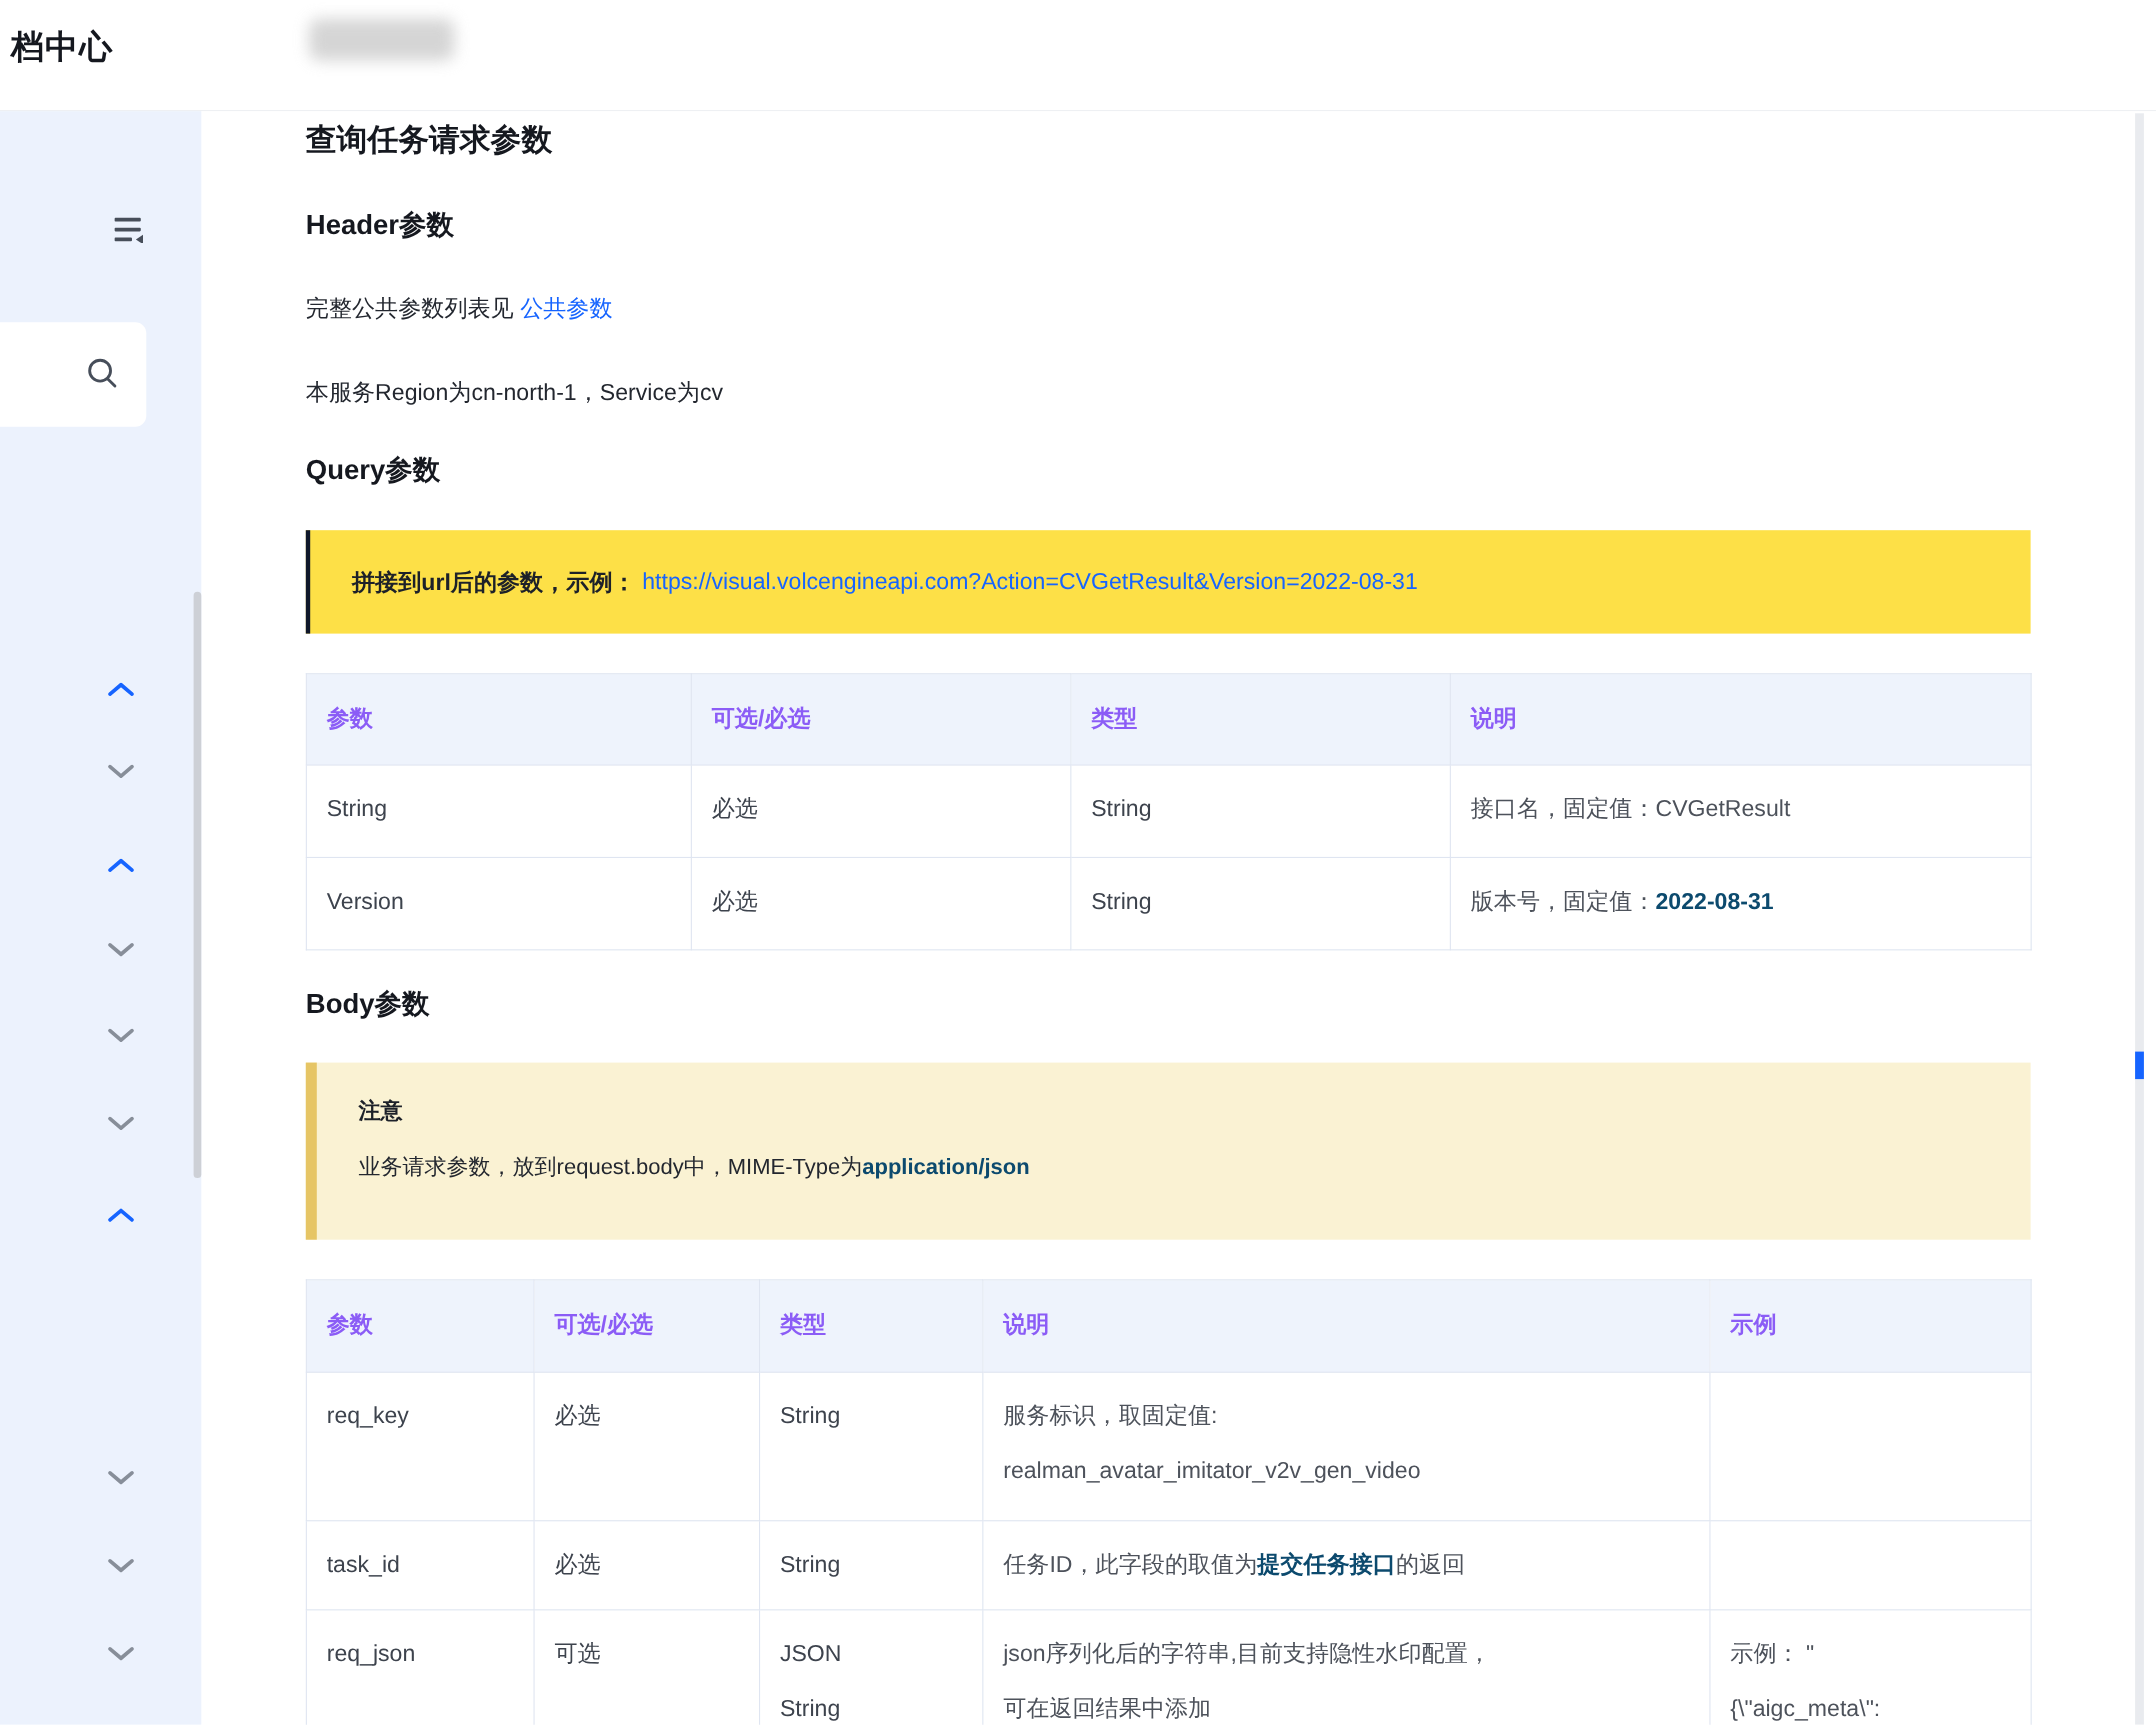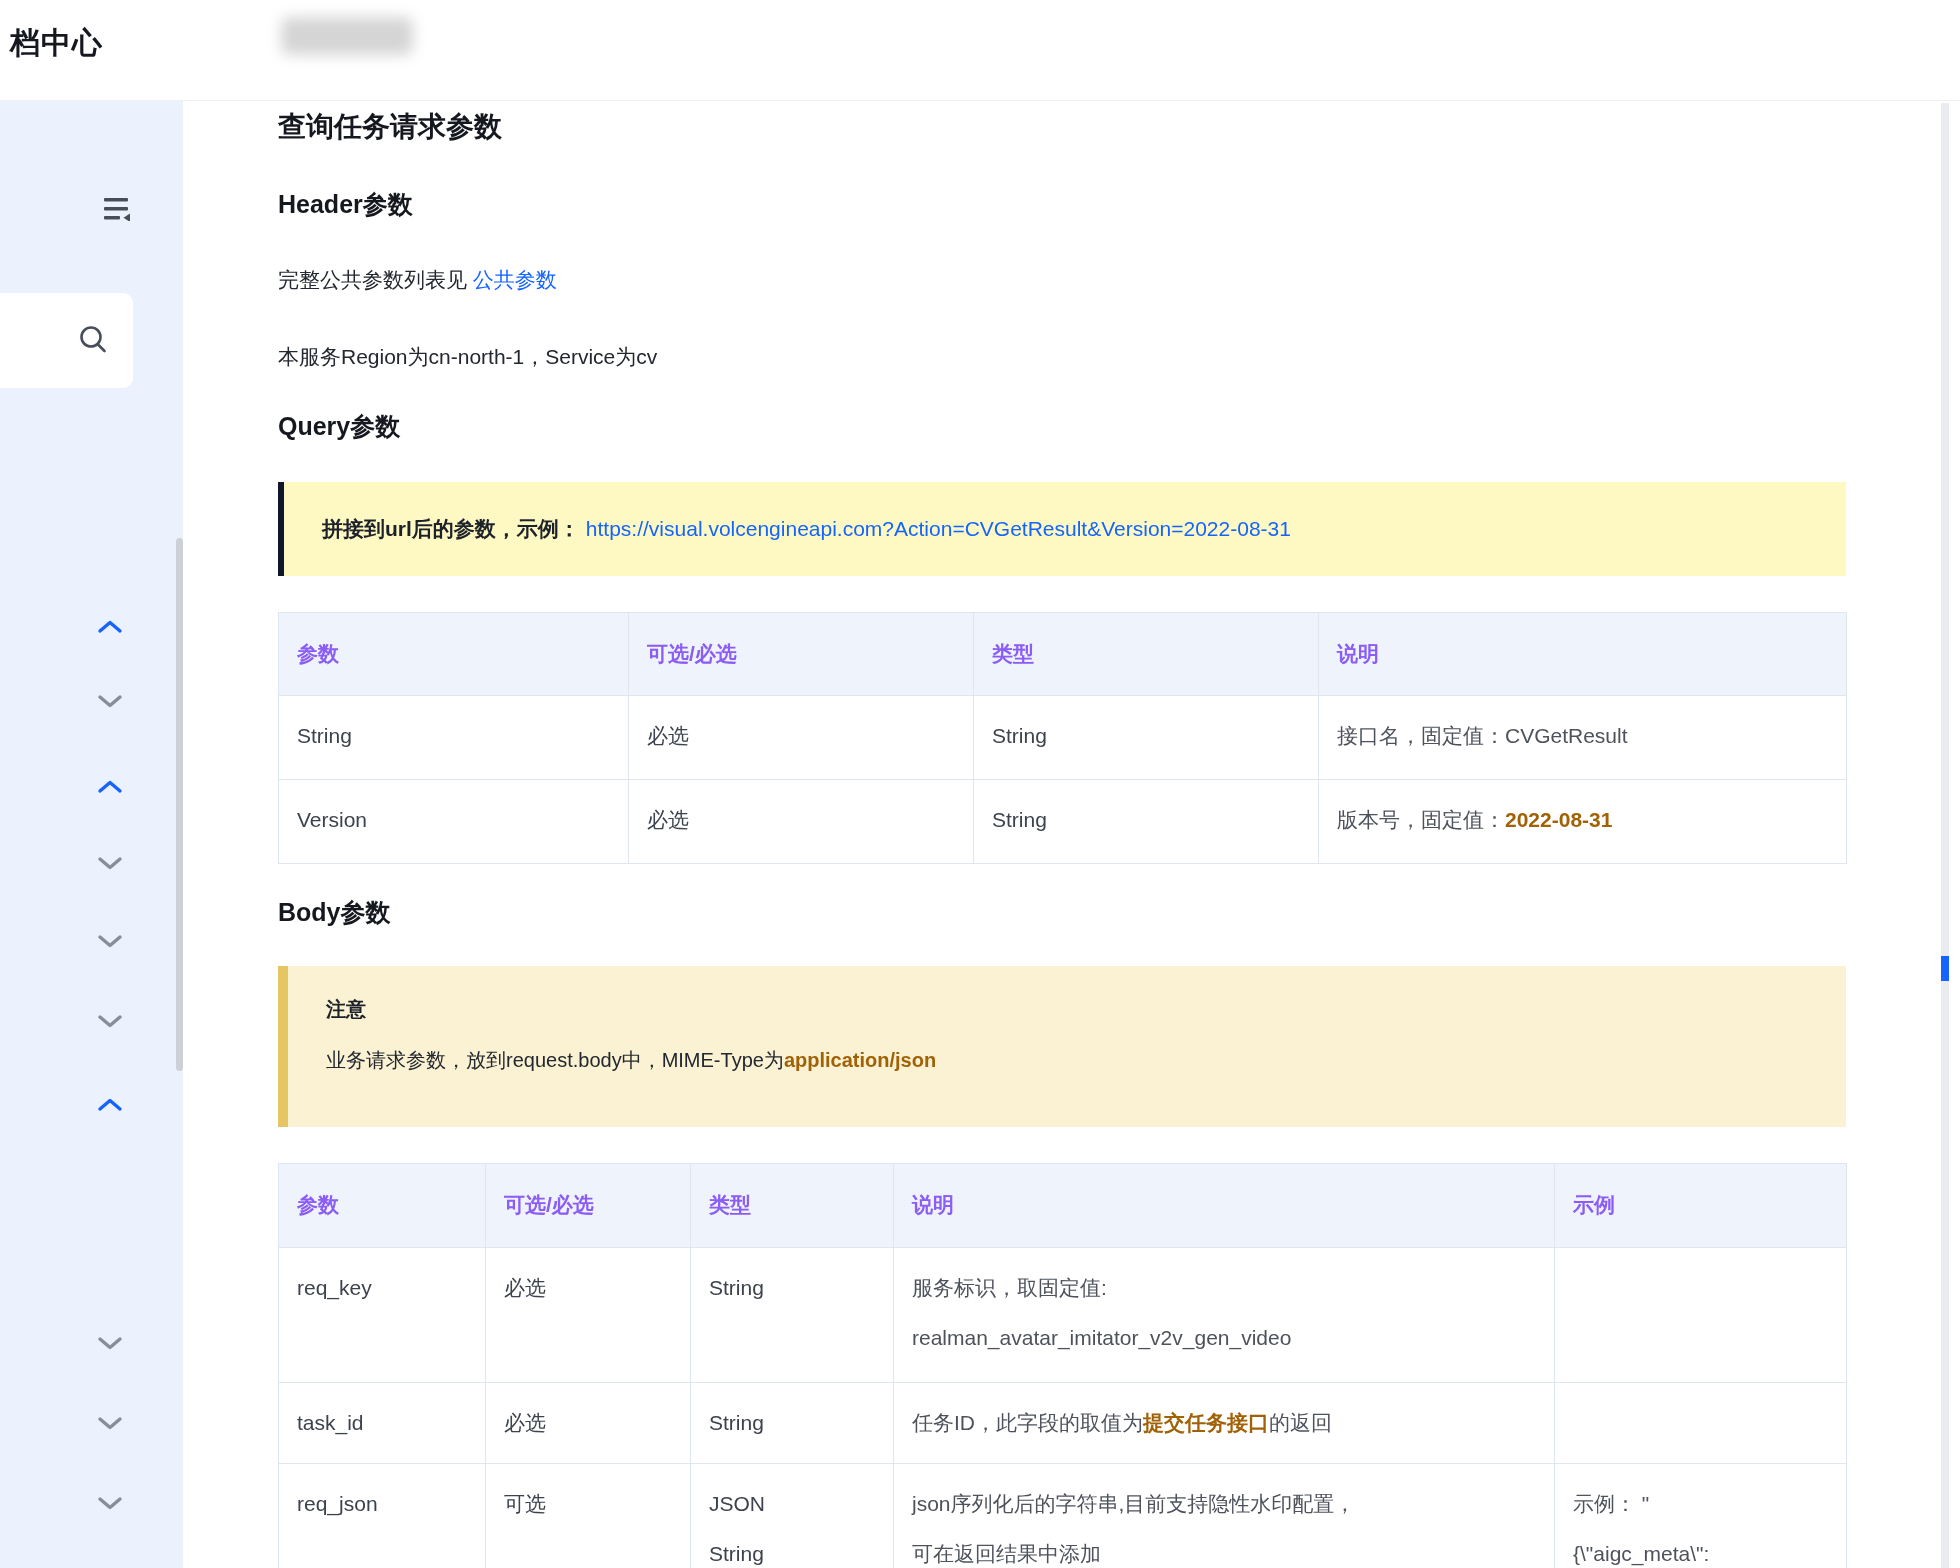--- a/index.html
+++ b/index.html
@@ -32,27 +32,27 @@
   .h1{position:absolute;left:0;top:8px;font-size:28px;font-weight:700;color:#15181f;}
   .h2{font-size:25px;font-weight:700;color:#15181f;position:absolute;left:0;}
   .h2.header-h{top:88px;}
   .h2.query-h{top:310px;}
   .h2.body-h{top:796px;}
   .para{position:absolute;left:0;font-size:21px;color:#23272f;}
   .para.common{top:166px;}
   .para.service{top:243px;}
   a.link{color:#1664ff;text-decoration:none;cursor:pointer;}
   
-  .callout-info{position:absolute;left:0;top:382px;width:1568px;height:94px;background:#fef9c3;border-left:6px solid #0f172a;box-sizing:border-box;display:flex;align-items:center;padding-left:38px;font-size:21px;}
+  .callout-info{position:absolute;left:0;top:382px;width:1568px;height:94px;background:#fde047;border-left:4px solid #0f172a;box-sizing:border-box;display:flex;align-items:center;padding-left:38px;font-size:21px;}
   .callout-info .lead{font-weight:600;color:#1d2129;}
   .callout-info a{font-weight:500;margin-left:6px;}
   .callout-warn{position:absolute;left:0;top:866px;width:1568px;height:161px;background:#faf2d3;border-left:10px solid #e6c565;box-sizing:border-box;padding:30px 0 0 38px;font-size:20px;}
   .callout-warn .warn-title{font-weight:700;color:#1d2129;}
   .callout-warn .warn-text{margin-top:24px;color:#23272f;}
-  .bold{font-weight:700;color:#a16207;}
+  .bold{font-weight:700;color:#0c4a6e;}
   
   table.doc{border-collapse:collapse;table-layout:fixed;position:absolute;left:0;background:#fff;}
   table.doc.t1{top:512px;width:1568px;}
   table.doc.t2{top:1063px;width:1568px;}
   table.doc th,table.doc td{border:1px solid #dfe5f1;text-align:left;vertical-align:top;padding:15px 18px;font-size:21px;line-height:50px;font-weight:400;box-sizing:border-box;overflow:hidden;}
   table.doc th{background:#eef3fc;font-weight:700;color:#8b5cf6;padding-top:16px;}
   table.doc td{color:#3d434d;}
   table.doc td.desc{color:#4d525b;}
   tr.hrow{height:84px;}
 </style>

